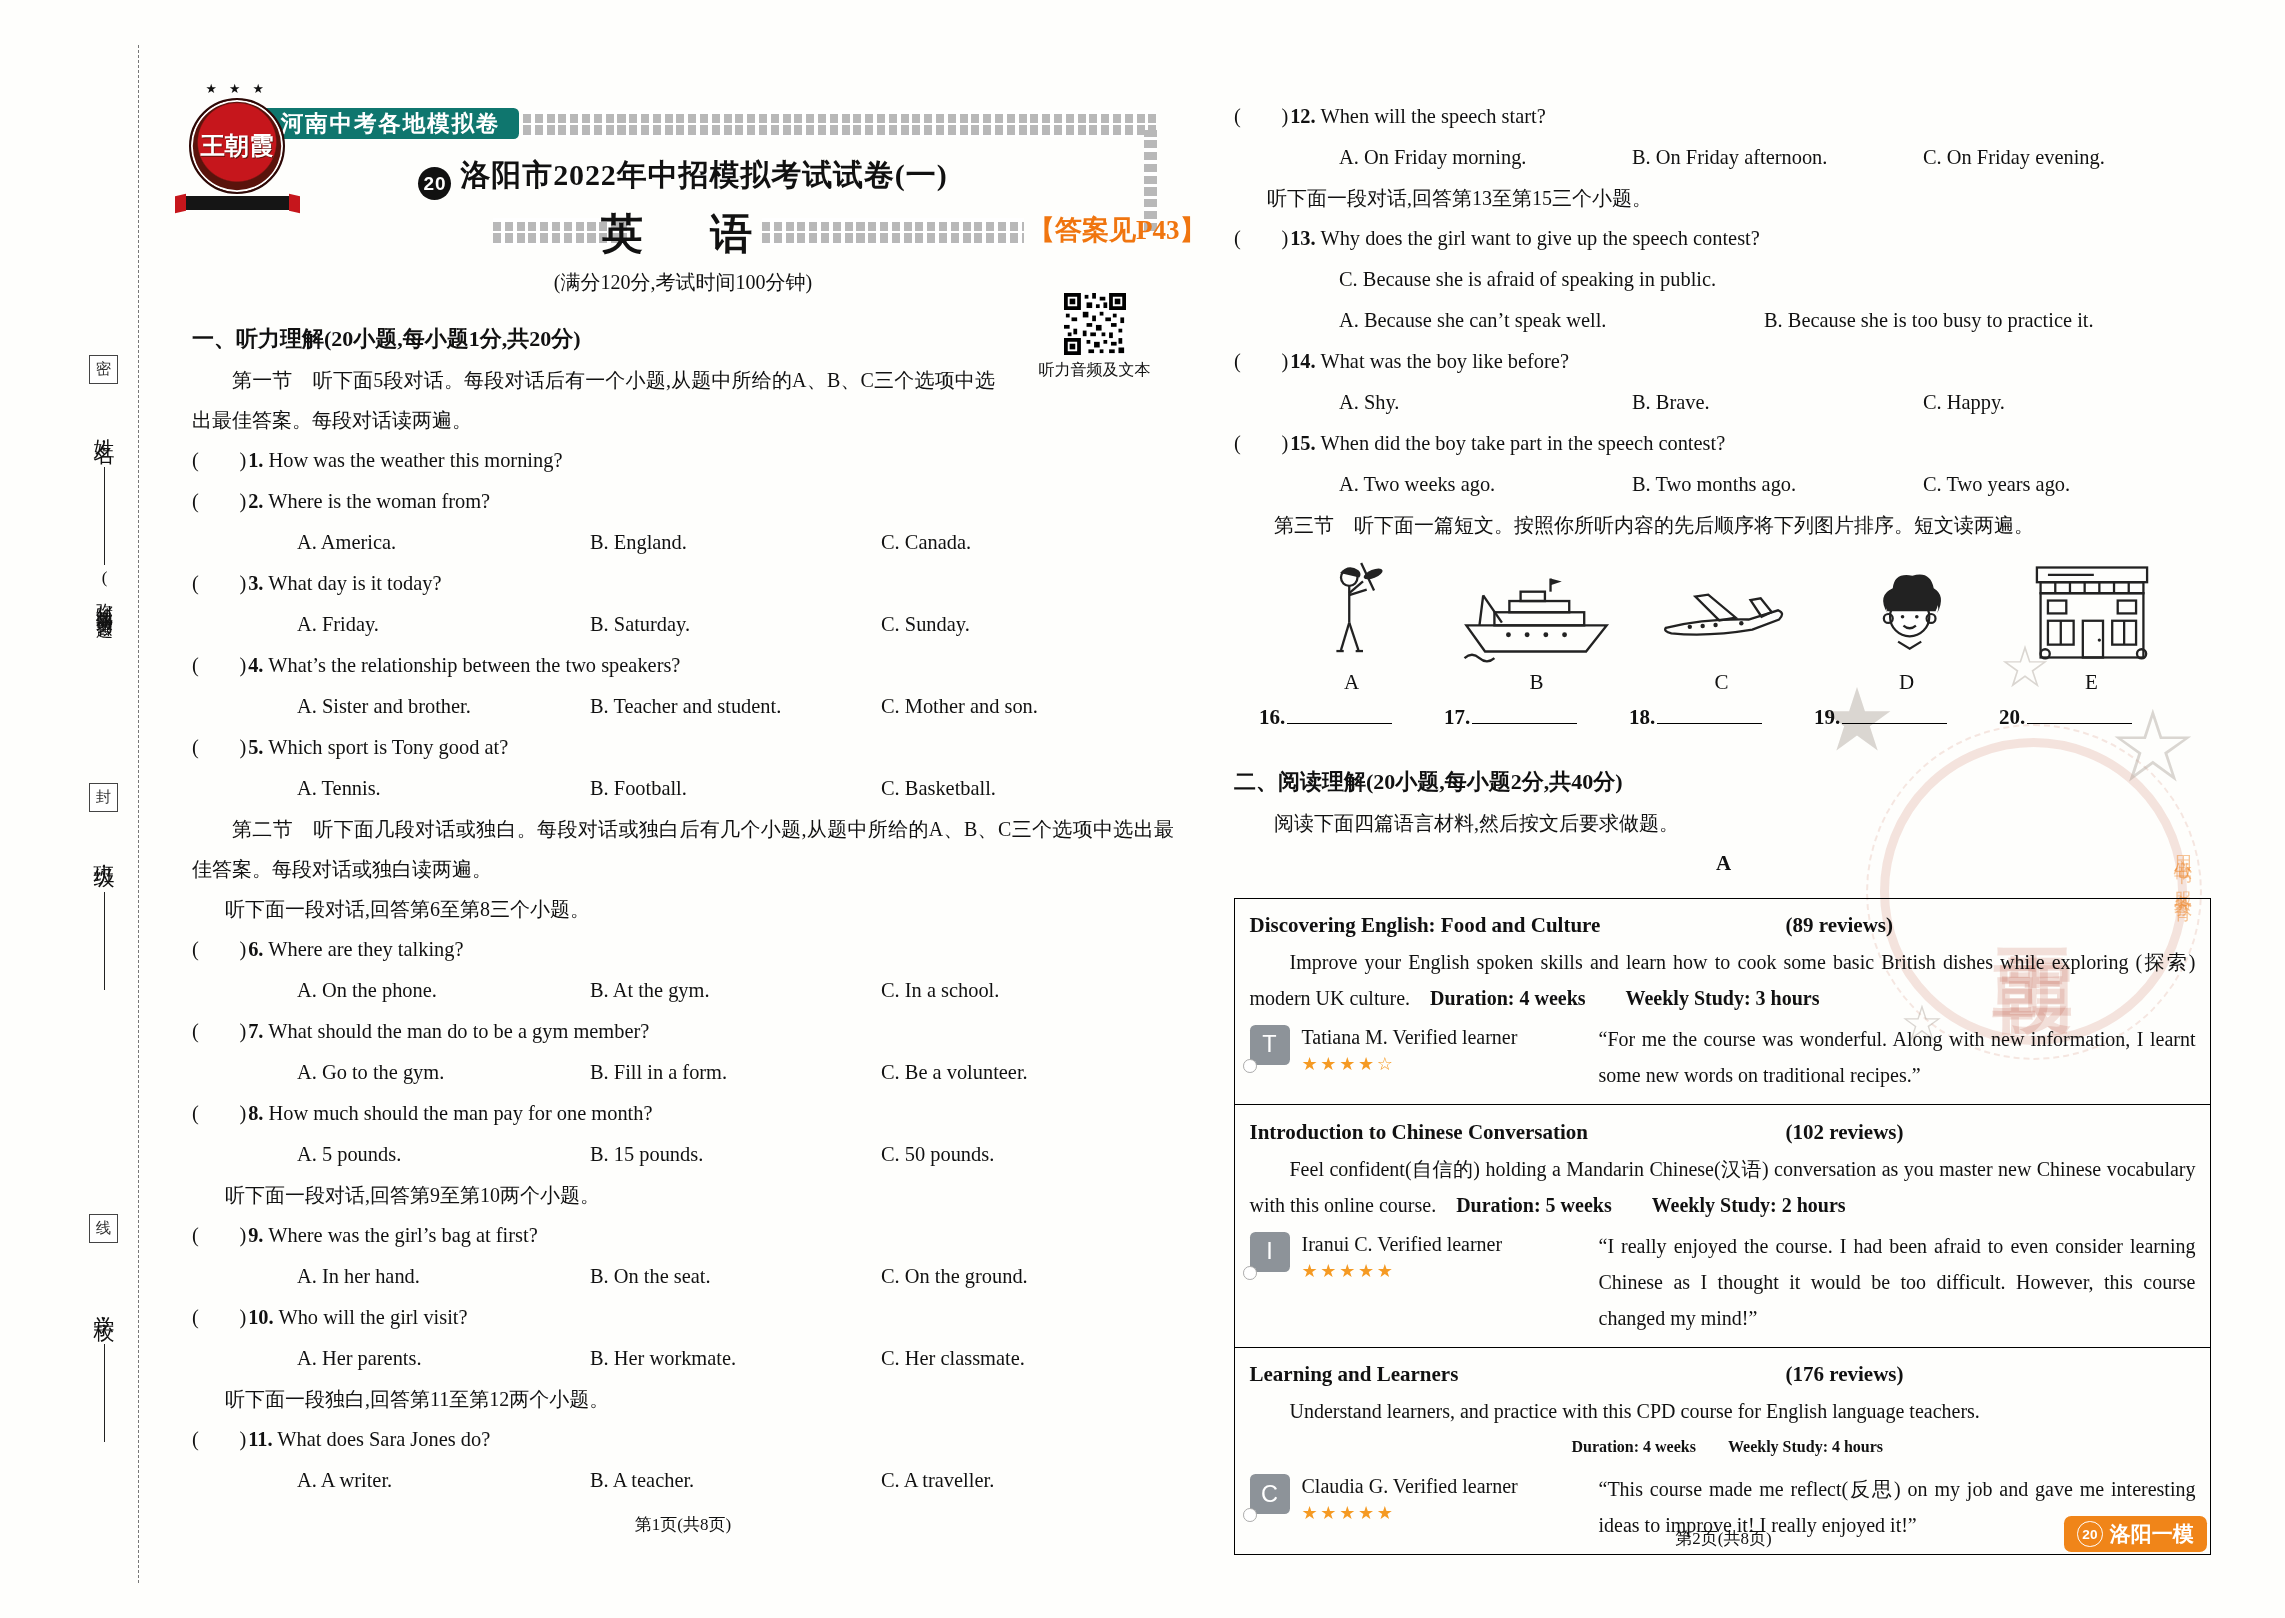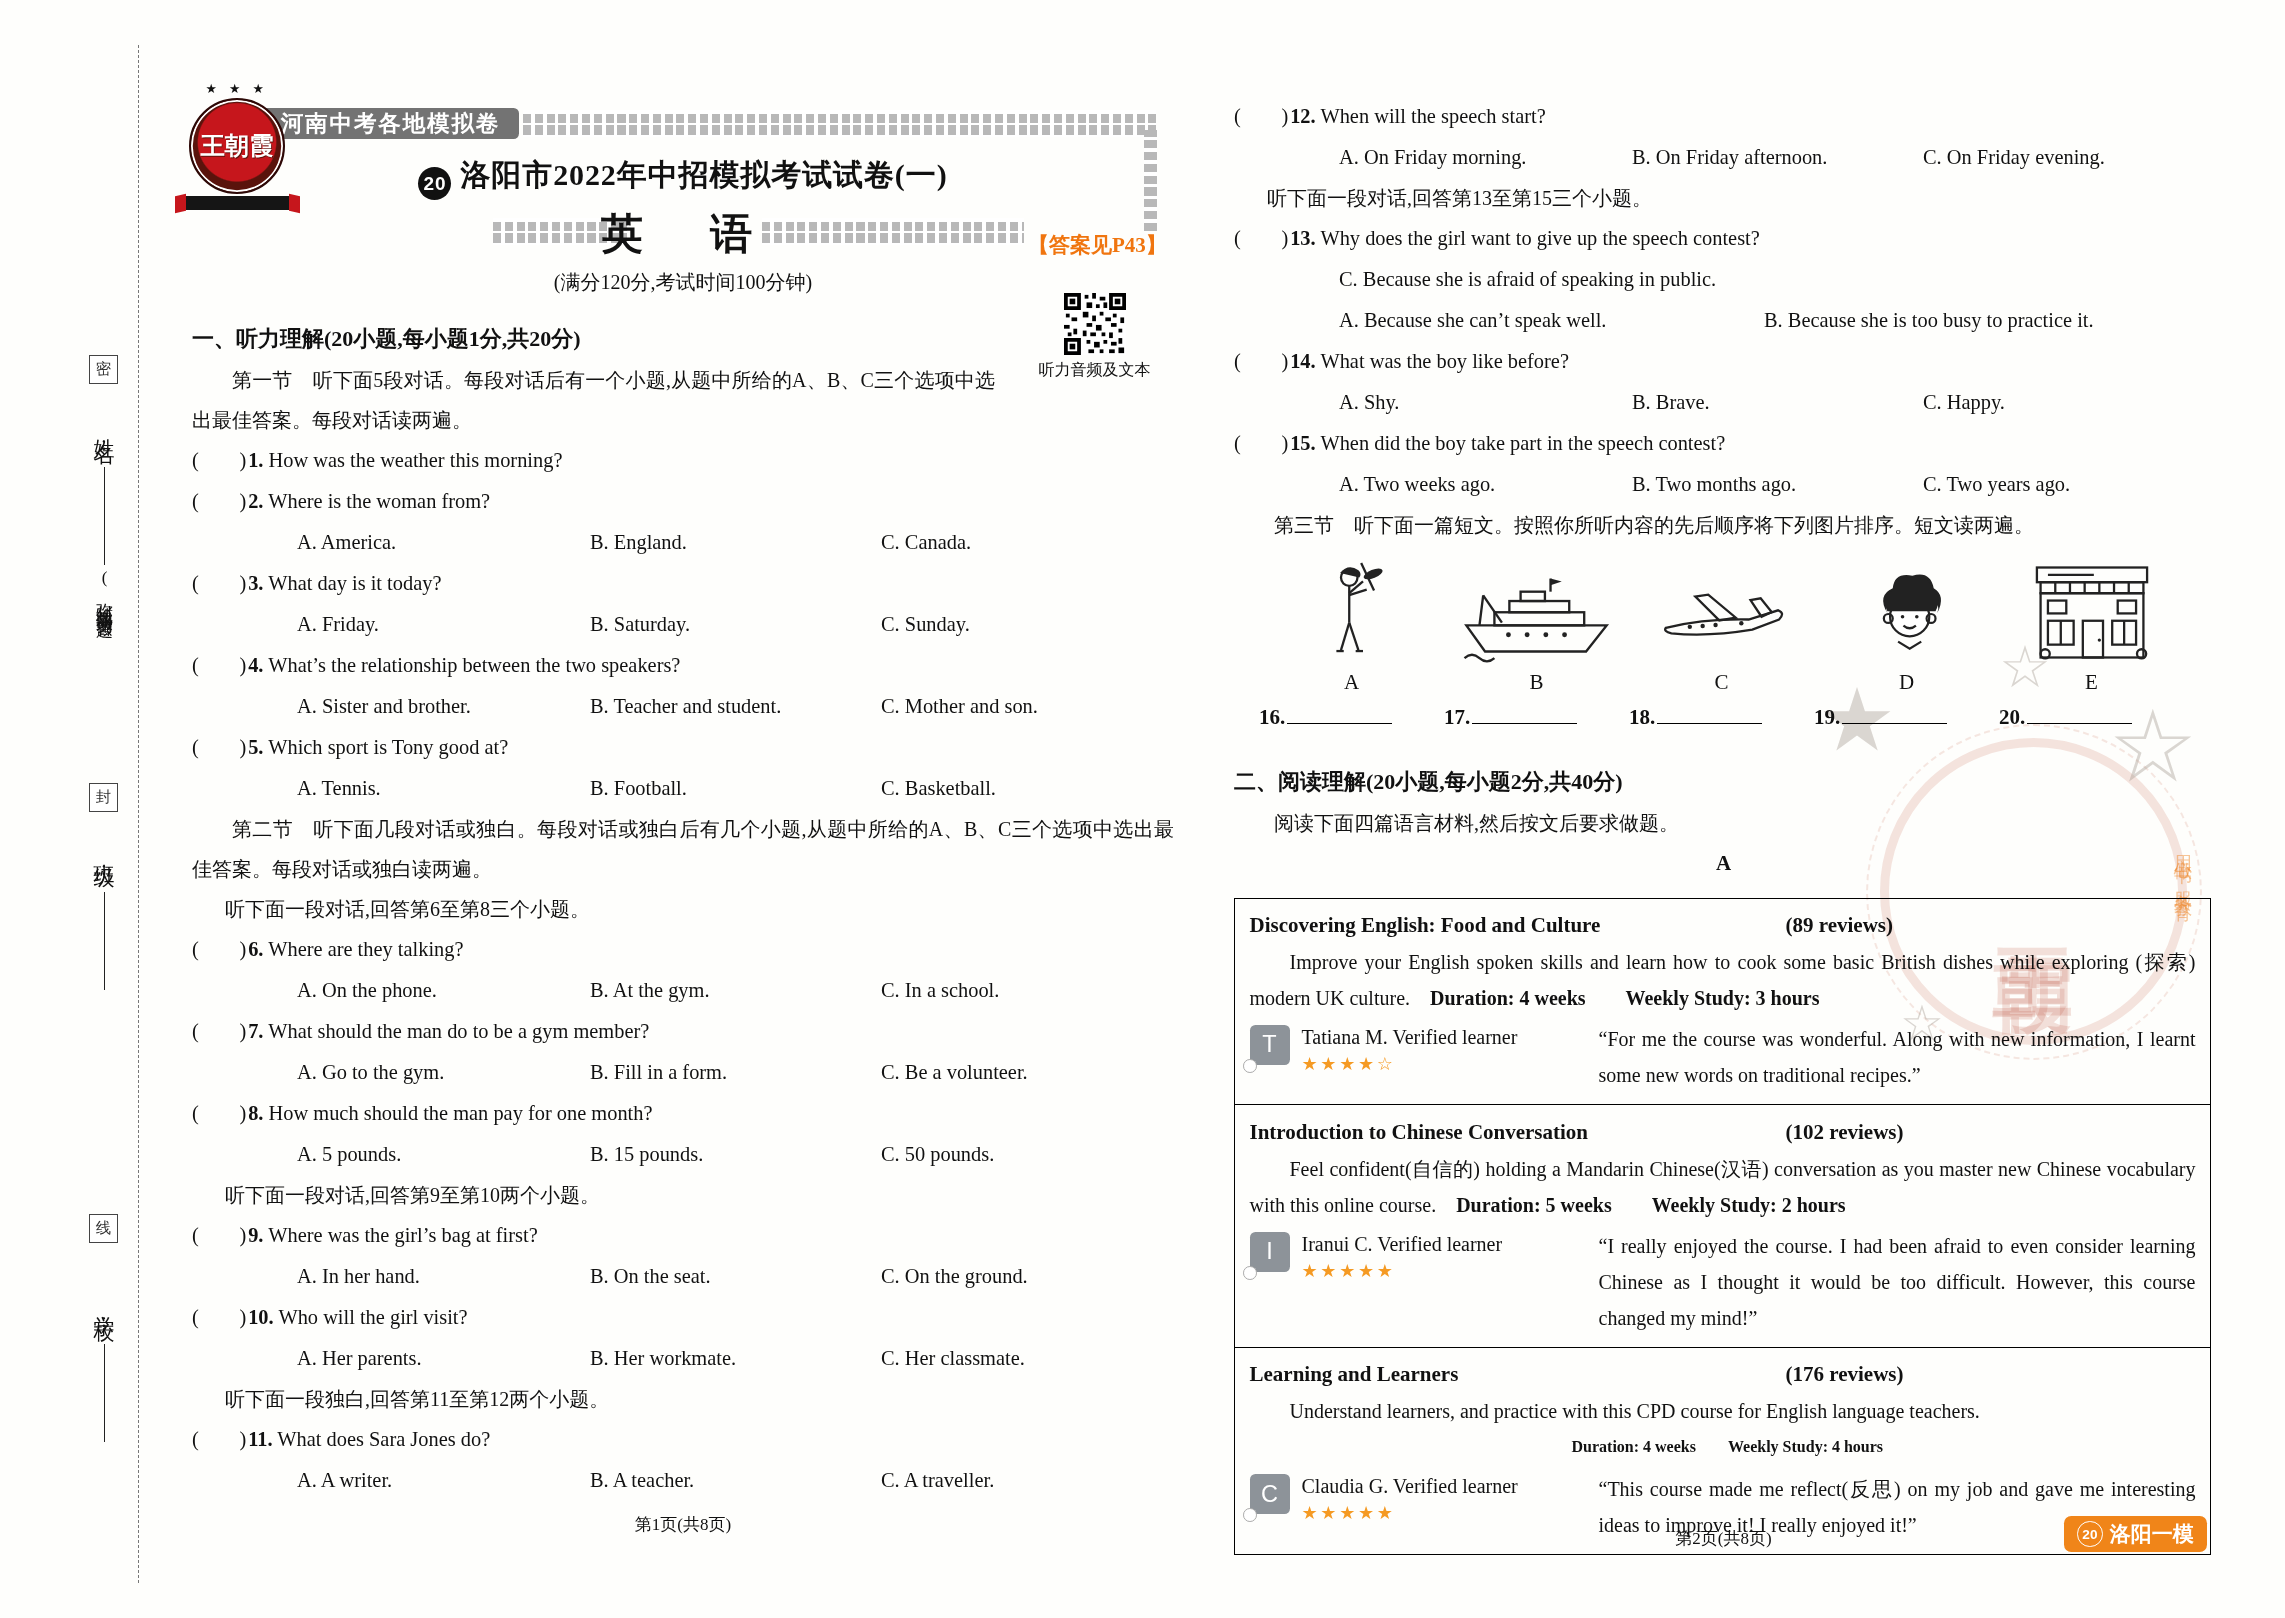--- a/index.html
+++ b/index.html
@@ -14,21 +14,21 @@
   .vseal{position:absolute;left:93px;top:568px;writing-mode:vertical-rl;text-orientation:upright;
          font-size:17px;letter-spacing:2.7px;z-index:2;}
   .sealbox{position:absolute;left:89px;width:27px;height:27px;border:1.8px solid #444;font-size:15.4px;
            display:flex;align-items:center;justify-content:center;color:#333;z-index:2;background:#fff;}
   
   .page{position:absolute;z-index:1;}
   .page1{left:192px;top:101px;width:982px;}
   .page2{left:1234px;top:96px;width:979px;}
   
   .hdr{position:relative;height:38px;margin-top:5.4px;}
-  .banner-red{position:absolute;left:70px;top:1.8px;width:257px;height:31px;background:#737373;color:#fff;
+  .banner-red{position:absolute;left:70px;top:1.8px;width:257px;height:31px;background:#0f766e;color:#fff;
               font-weight:bold;font-size:22.6px;line-height:31px;text-align:center;border-radius:5.4px;
               font-family:"Liberation Sans","DejaVu Sans",sans-serif;letter-spacing:1.8px;}
   .checker{background-image:
       repeating-linear-gradient(0deg,#fff 0 1.8px,transparent 1.8px 11.8px,#fff 11.8px 13.6px,transparent 13.6px 23.5px,#fff 23.5px 25px),
       repeating-linear-gradient(90deg,#b8b8b8 0 8.1px,#fff 8.1px 11.8px);}
   .banner-checker{position:absolute;left:331px;top:3.6px;width:633px;height:27px;}
   .checker-v{position:absolute;left:952px;top:23.5px;width:12.7px;height:101px;
       background-image:repeating-linear-gradient(0deg,#b8b8b8 0 8.1px,#fff 8.1px 11.8px);}
   .logo{position:absolute;left:-14.5px;top:-25px;width:119px;text-align:center;z-index:3;}
   .logo-stars{font-size:12.7px;letter-spacing:4.5px;color:#111;height:16.3px;}
@@ -43,21 +43,21 @@
   .logo-ribbon::before{left:-9px;transform:skewY(-12deg);}
   .logo-ribbon::after{right:-9px;transform:skewY(12deg);}
   .paper-title{margin-top:11px;text-align:center;font-weight:bold;font-size:30px;letter-spacing:0.9px;}
   .num-circle{display:inline-flex;width:33px;height:33px;border-radius:50%;background:#111;color:#fff;
               font-size:19px;align-items:center;justify-content:center;margin-right:9px;vertical-align:-4.5px;
               font-family:"Liberation Sans","DejaVu Sans",sans-serif;}
   .subject-row{position:relative;height:56px;margin-top:3.6px;}
   .subject{position:absolute;left:0;right:0;top:1.8px;text-align:center;font-weight:bold;font-size:42px;letter-spacing:12.7px;}
   .strip-l{position:absolute;left:301px;top:14.5px;width:134px;height:27px;}
   .strip-r{position:absolute;left:570px;top:14.5px;width:262px;height:27px;}
-  .answer-note{position:absolute;left:836px;top:27px;color:#f0750f;font-weight:bold;font-size:21px;white-space:nowrap;}
+  .answer-note{position:absolute;left:836px;top:8px;color:#f0750f;font-weight:bold;font-size:27px;white-space:nowrap;}
   .exam-info{text-align:center;font-size:20px;margin-top:7.2px;height:31px;line-height:31px;}
   
   .sec-heading{font-weight:bold;font-size:22px;line-height:42px;margin-top:20px;}
   .para{font-size:20px;line-height:40px;text-align:justify;}
   .para.indent{text-indent:2em;}
   .para.narrow{width:803px;}
   .para.sub{padding-left:33px;}
   .qline{font-size:20.4px;height:41px;line-height:41px;white-space:nowrap;}
   .qline .qnum{margin-left:1.8px;}
   .opts{display:grid;grid-template-columns:293px 291px 1fr;padding-left:105px;height:41px;line-height:41px;

